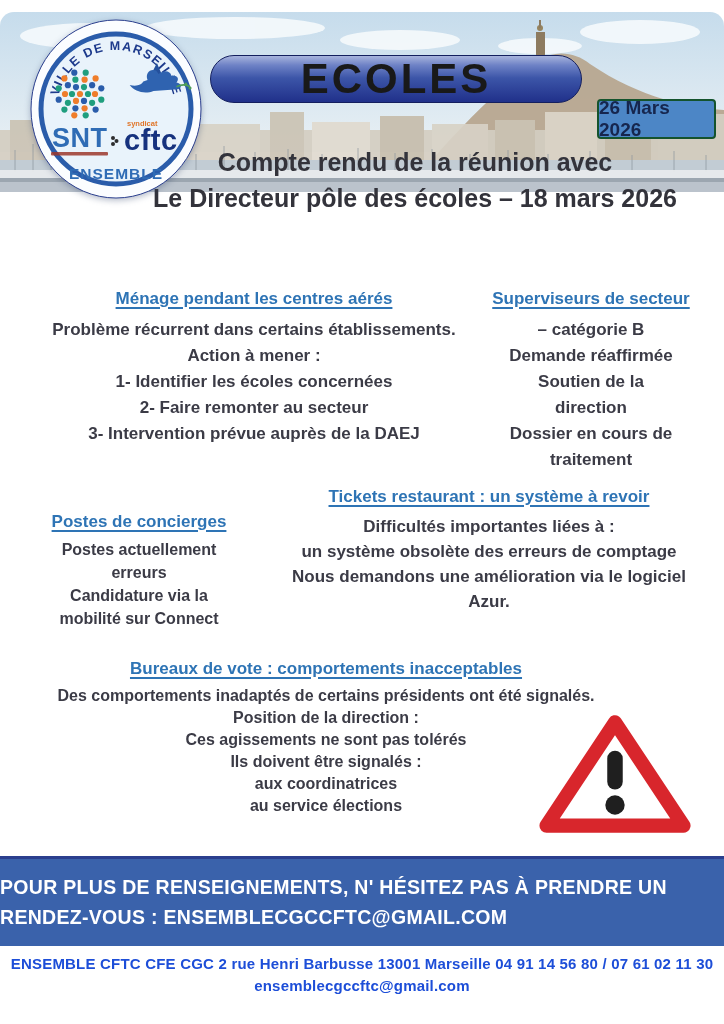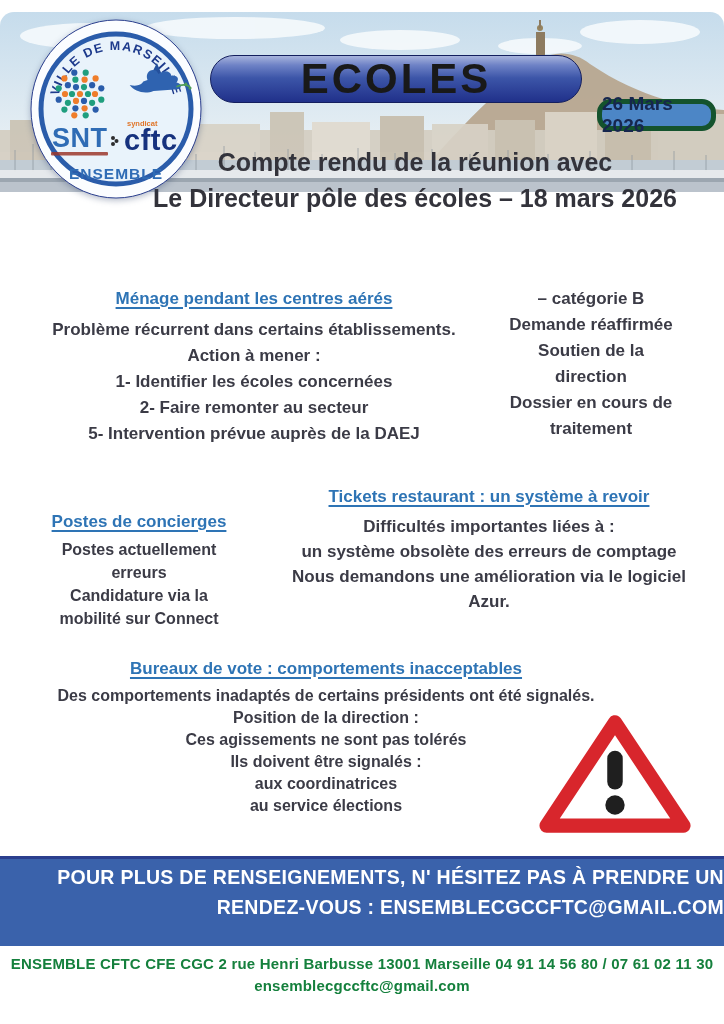--- a/index.html
+++ b/index.html
@@ -30,22 +30,22 @@
     border-radius:30px; border:1px solid #141f5e;
     background:linear-gradient(180deg,#a8b4dd 0%,#6e82c6 20%,#3c55a8 48%,#20308a 100%);
     display:flex; align-items:center; justify-content:center;
   }
   .ecoles-banner .t {
     font-size:42px; font-weight:800; letter-spacing:3px; color:#191919;
   }
 
   
   .date-badge {
-    position:absolute; left:597px; top:99px; width:119px; height:32px; z-index:4;
-    background:#4c86c6; border:5px solid #14532d; border-radius:14px;
+    position:absolute; left:597px; top:99px; width:119px; height:40px; z-index:4;
+    background:#4c86c6; border:2px solid #14532d; border-radius:4px;
     display:flex; align-items:center; justify-content:center;
     font-size:19px; font-weight:700; color:#16264e;
   }
 
   
   .main-title {
     position:absolute; left:118px; top:144px; width:594px; z-index:4;
     text-align:center; font-size:25px; font-weight:700; color:#33333b; line-height:36px;
   }
 
@@ -65,26 +65,26 @@
 
   
   .warning {
     position:absolute; left:531px; top:712px; width:168px; height:124px; z-index:3;
   }
 
   
   .footer-bar {
     position:absolute; left:0; right:0; top:856px; height:90px;
     background:#3a62ab; border-top:3px solid #2b3f8e;
-    color:#ffffff; text-align:right; font-weight:700;
-    font-size:19.5px; line-height:30px; padding-top:3px; letter-spacing:.3px;
+    color:#ffffff; text-align:left; font-weight:700;
+    font-size:19.5px; line-height:30px; padding-top:13px; letter-spacing:.3px;
   }
   .contact {
     position:absolute; left:0; right:0; top:953px; text-align:center;
-    color:#15803d; font-weight:700; font-size:15px; line-height:22px; letter-spacing:.2px;
+    color:#1d4ed8; font-weight:700; font-size:15px; line-height:22px; letter-spacing:.2px;
   }
 </style>
 </head>
 <body>
 
 <div class="page">
 
   <div class="photo">
     <svg width="724" height="180" viewBox="0 0 724 180">
       <defs>
@@ -207,25 +207,26 @@
     </div>
 
   <main>
     <section class="sec sec-menage">
       <div class="sec-heading">Ménage pendant les centres aérés</div>
       <div>
           <div>Problème récurrent dans certains établissements.</div>
           <div>Action à mener :</div>
           <div>1- Identifier les écoles concernées</div>
           <div>2- Faire remonter au secteur</div>
-          <div>5- Intervention prévue auprès de la DAEJ</div>
+          <div>3- Intervention prévue auprès de la DAEJ</div>
         </div>
     </section>
 
     <section class="sec sec-superviseurs">
+      <div class="sec-heading">Superviseurs de secteur</div>
       <div>
           <div>– catégorie B</div>
           <div>Demande réaffirmée</div>
           <div>Soutien de la</div>
           <div>direction</div>
           <div>Dossier en cours de</div>
           <div>traitement</div>
         </div>
     </section>
 

